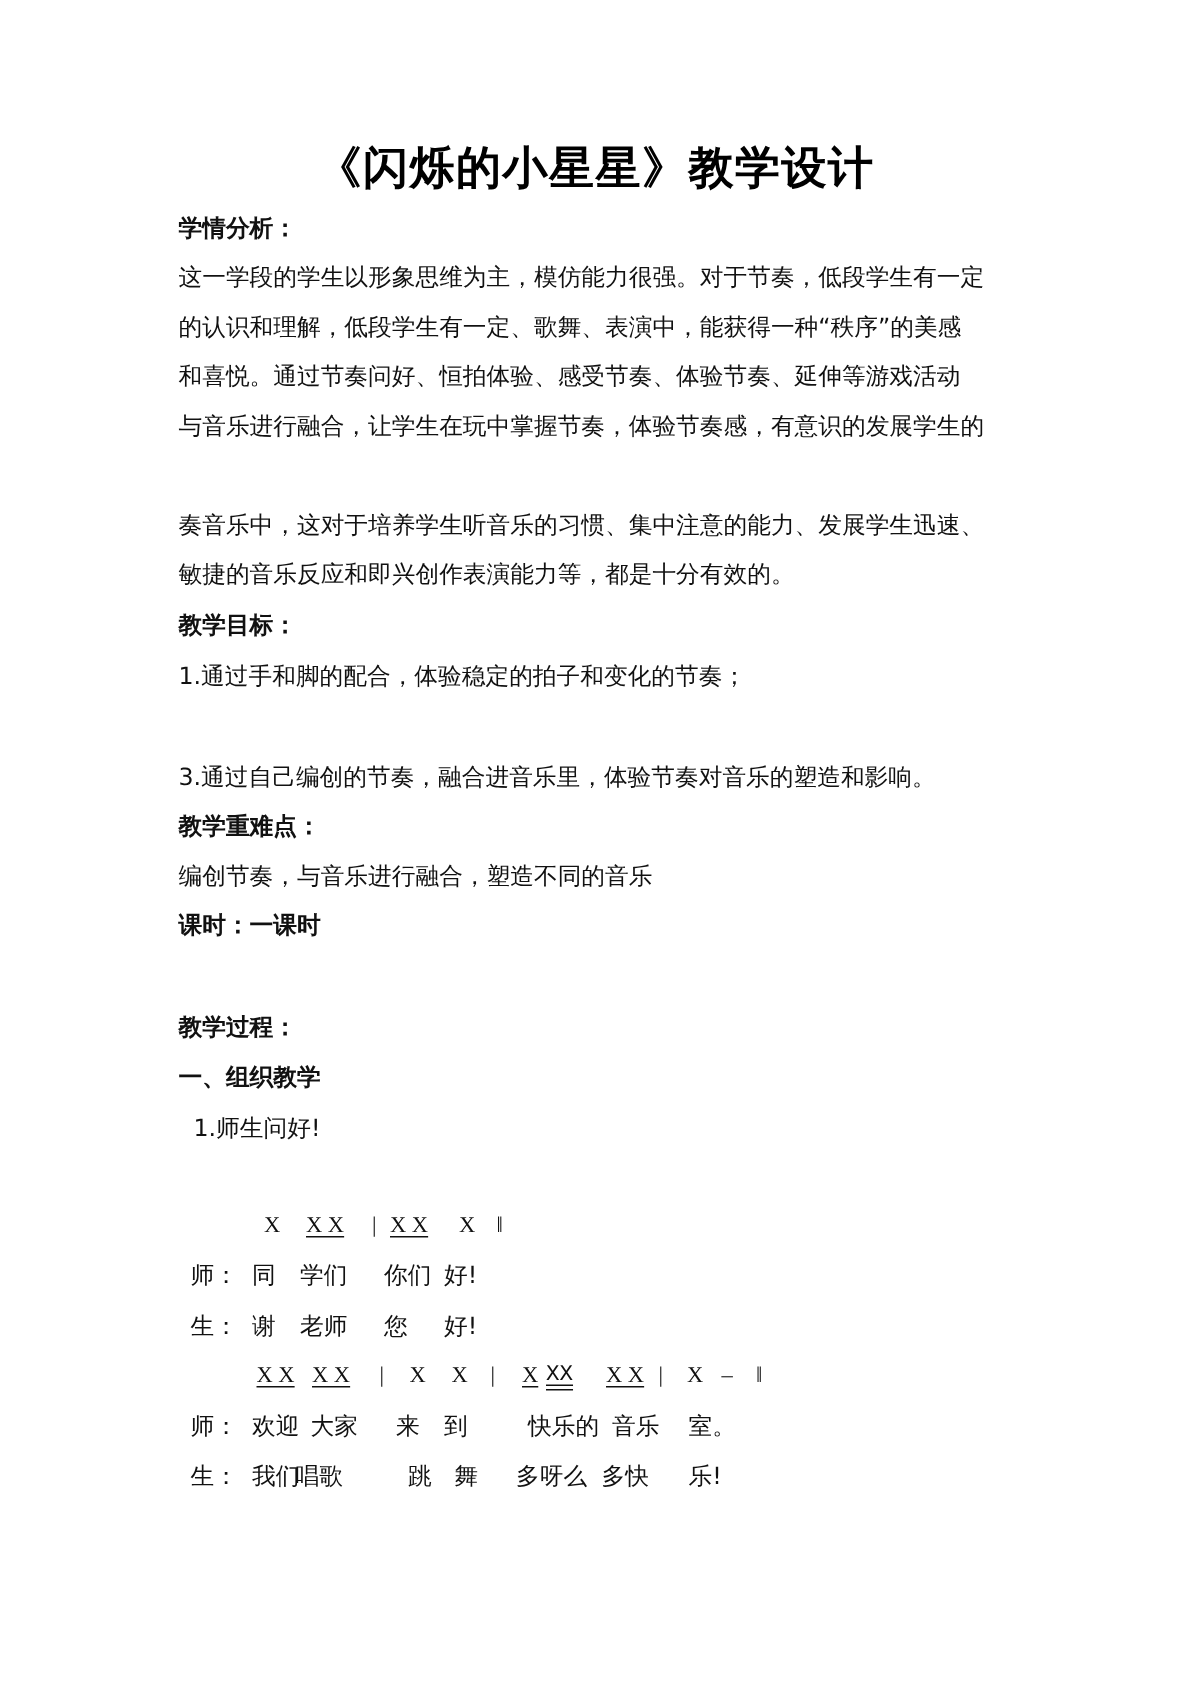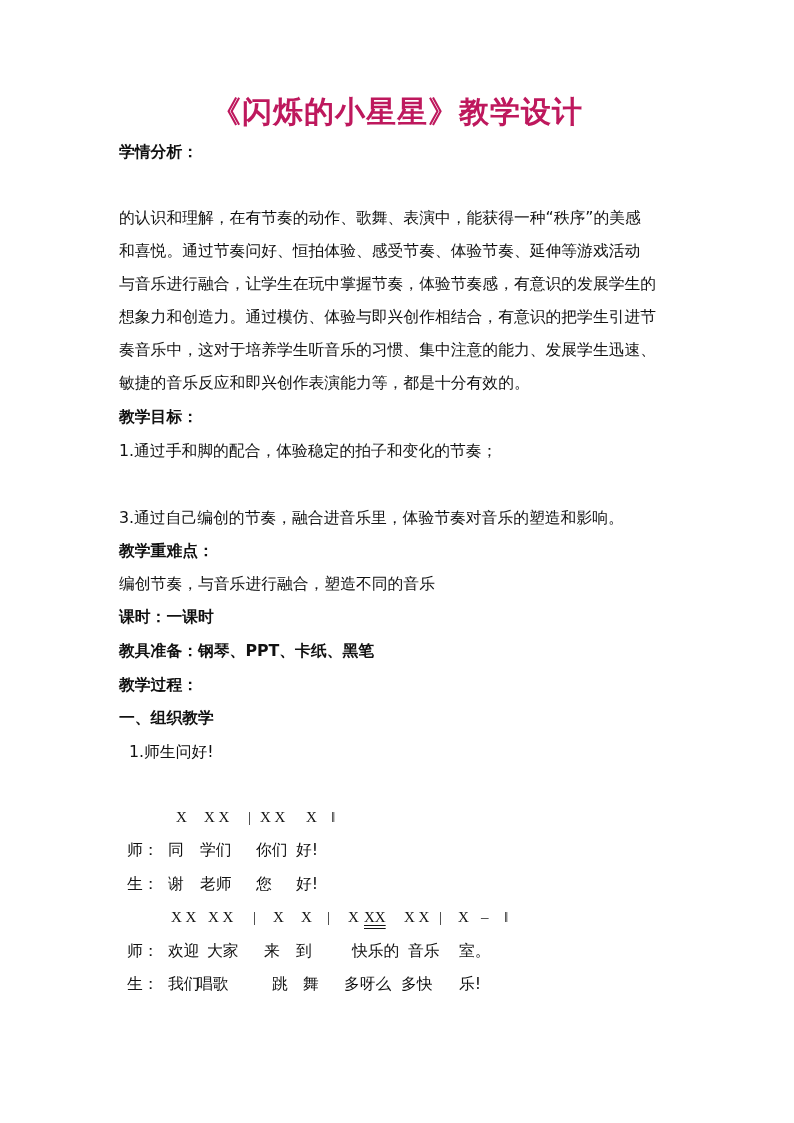--- a/index.html
+++ b/index.html
@@ -1,54 +1,53 @@
 <!DOCTYPE html>
 <html><head>
 <meta charset="utf-8">
 <style>
   html, body { margin: 0; padding: 0; background: #ffffff; }
   body { width: 794px; height: 1123px; position: relative; overflow: hidden;
          font-family: "DejaVu Sans", "Liberation Sans", sans-serif; color: #111; }
   .page { position: absolute; left: 0; top: 0; width: 794px; height: 1123px; background: #fff; }
   .title { position: absolute; left: 0; width: 794px; top: 92px; text-align: center;
            font-family: "DejaVu Serif", "Liberation Serif", serif; font-size: 30px; font-weight: bold;
-           letter-spacing: 1px; color: #be185d; }
+           letter-spacing: 1px; color: #000000; }
   .line { position: absolute; left: 119px; font-size: 15.8px; white-space: nowrap; line-height: 20px; }
   .bold { font-weight: bold; }
   .rhythm { position: absolute; font-family: "Liberation Serif", "DejaVu Serif", serif; font-size: 15px;
             white-space: pre; line-height: 20px; }
-  .u { text-underline-offset: 3px; }
-  .uu { text-decoration: underline double; text-underline-offset: 3px; }
+  .u { text-decoration: underline; text-underline-offset: 3px; }
+  .uu { text-decoration: underline double; text-underline-offset: 3px; font-family: Liberation Mono, monospace; }
   .seg { position: absolute; white-space: nowrap; font-size: 15.8px; line-height: 20px; }
 </style>
 </head>
 <body>
 
 <div class="page">
 
   <div class="title">《闪烁的小星星》教学设计</div>
 
   <div class="line bold" style="top:142px">学情分析：</div>
-  <div class="line" style="top:208px">的认识和理解，在有节奏的动作、歌舞、表演中，能获得一种“秩序”的美感</div>
+  <div class="line" style="top:175px">这一学段的学生以形象思维为主，模仿能力很强。对于节奏，低段学生有一定</div>
+  <div class="line" style="top:208px">的认识和理解，低段学生有一定、歌舞、表演中，能获得一种“秩序”的美感</div>
   <div class="line" style="top:241px">和喜悦。通过节奏问好、恒拍体验、感受节奏、体验节奏、延伸等游戏活动</div>
   <div class="line" style="top:274px">与音乐进行融合，让学生在玩中掌握节奏，体验节奏感，有意识的发展学生的</div>
-  <div class="line" style="top:307px">想象力和创造力。通过模仿、体验与即兴创作相结合，有意识的把学生引进节</div>
   <div class="line" style="top:340px">奏音乐中，这对于培养学生听音乐的习惯、集中注意的能力、发展学生迅速、</div>
   <div class="line" style="top:373px">敏捷的音乐反应和即兴创作表演能力等，都是十分有效的。</div>
 
   <div class="line bold" style="top:407px">教学目标：</div>
   <div class="line" style="top:441px">1.通过手和脚的配合，体验稳定的拍子和变化的节奏；</div>
   <div class="line" style="top:508px">3.通过自己编创的节奏，融合进音乐里，体验节奏对音乐的塑造和影响。</div>
 
   <div class="line bold" style="top:541px">教学重难点：</div>
   <div class="line" style="top:574px">编创节奏，与音乐进行融合，塑造不同的音乐</div>
 
   <div class="line bold" style="top:607px">课时：一课时</div>
 
-  <div class="line bold" style="top:641px">教具准备：钢琴、PPT、卡纸、黑笔</div>
 
   <div class="line bold" style="top:675px">教学过程：</div>
   <div class="line bold" style="top:708px">一、组织教学</div>
   <div class="line" style="top:742px; left:129px">1.师生问好!</div>
 
   <div>
     <span class="rhythm" style="left:176px; top:807px">X</span>
     <span class="rhythm u" style="left:204px; top:807px">X X</span>
     <span class="rhythm" style="left:248px; top:807px">|</span>
     <span class="rhythm u" style="left:260px; top:807px">X X</span>

